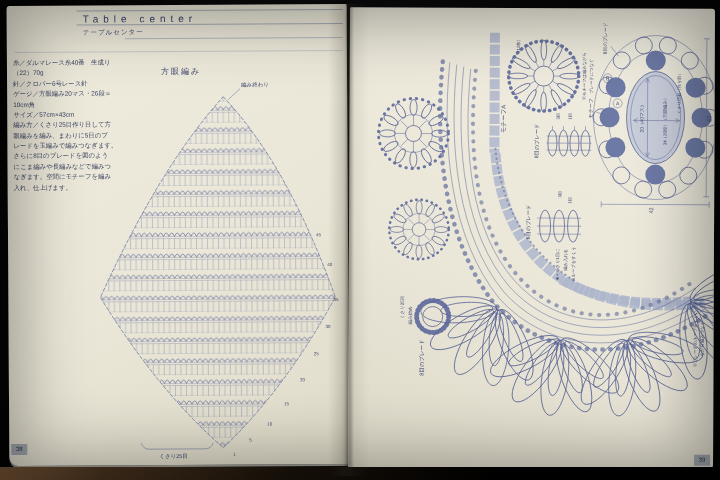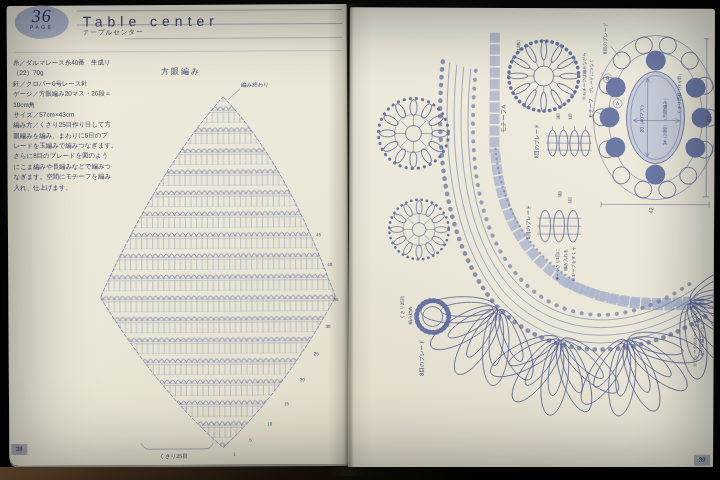--- a/index.html
+++ b/index.html
@@ -16,43 +16,39 @@
     transform:rotate(0.25deg);
     background:linear-gradient(205deg,#f1eee1 0%,#eae6d8 60%,#ded9c8 100%);}
   .fold-shadow{position:absolute;left:328px;top:4px;width:42px;height:472px;z-index:6;pointer-events:none;
     background:linear-gradient(90deg,rgba(70,65,52,0) 0%,rgba(70,65,52,.22) 40%,rgba(45,42,34,.42) 52%,rgba(90,85,70,.10) 62%,rgba(70,65,52,0) 100%);}
   .vignette{position:absolute;inset:0;z-index:7;pointer-events:none;
     box-shadow:inset 0 0 70px 18px rgba(0,0,0,.38);}
   .badge{position:absolute;left:8px;top:0px;width:54px;height:33px;border-radius:50%;
     background:#a9b2c7;text-align:center;color:#273462;}
   .badge-num{font-family:"Liberation Serif",serif;font-style:italic;font-size:18px;line-height:20px;letter-spacing:1px;}
   .badge-label{font-size:5px;letter-spacing:2.5px;margin-top:-2px;color:#323e66;}
-  .book-title{position:absolute;left:76px;top:8px;font-size:14px;letter-spacing:5px;color:#3b4470;white-space:nowrap;}
+  .book-title{position:absolute;left:76px;top:8px;font-size:10px;letter-spacing:5px;color:#3b4470;white-space:nowrap;}
   .book-subtitle{position:absolute;left:76px;top:23px;font-size:6.5px;letter-spacing:1px;color:#464d6c;white-space:nowrap;}
   .hline{position:absolute;height:1px;background:rgba(110,122,152,.55);}
   .info{position:absolute;left:6px;top:52px;width:126px;font-size:6.4px;line-height:1.62;color:#3e4665;}
   .pnum{position:absolute;width:16px;height:11px;background:#a4a9b3;color:#2c3140;
     font-size:6px;line-height:11px;text-align:center;}
   svg{position:absolute;}
   svg text{font-family:"Liberation Sans",sans-serif;fill:#3d4670;}
   .ink{stroke:#5b6595;fill:none;stroke-width:.8;}
   .ink-thin{stroke:#6a73a3;fill:none;stroke-width:.55;}
   .sqband{stroke:#aeb6cc;fill:none;opacity:.85;}
   .dots{stroke:#6a74a2;stroke-linecap:round;fill:none;}
 </style>
 </head>
 <body>
 
 <div id="screen">
 
   <div class="page page-left">
-    <div class="badge">
-      <div class="badge-num">36</div>
-      <div class="badge-label">PAGE</div>
-    </div>
     <div class="hline" style="left:70px;top:5px;width:266px;"></div>
     <div class="book-title">Table center</div>
     <div class="hline" style="left:70px;top:19px;width:266px;"></div>
     <div class="book-subtitle">テーブルセンター</div>
     <div class="hline" style="left:118px;top:33px;width:218px;opacity:.8;"></div>
     <div class="hline" style="left:8px;top:46px;width:328px;opacity:.5;"></div>
 
     <div class="info">
       <div>糸／ダルマレース糸40番　生成り</div>
       <div>（22）70g</div>

